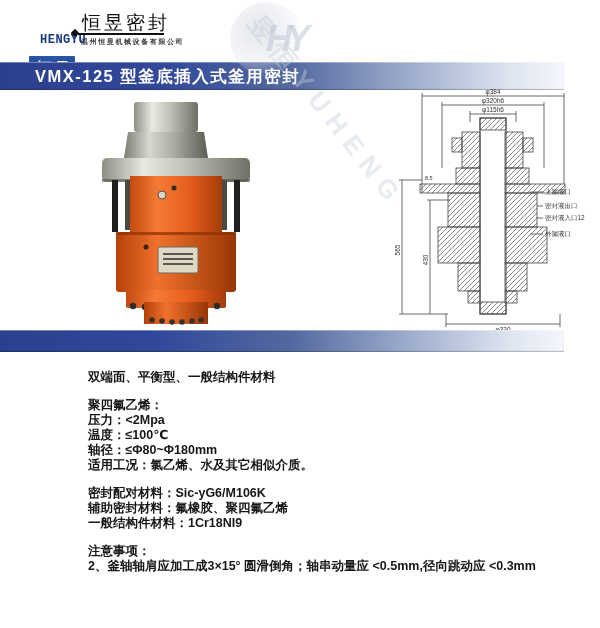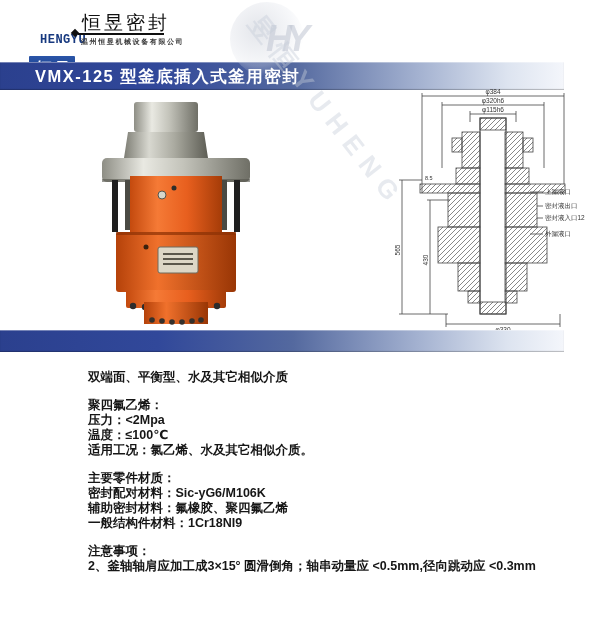--- a/index.html
+++ b/index.html
@@ -245,30 +245,30 @@
       <text x="153" y="120" font-size="6.5" fill="#333">密封液出口</text>
       <text x="153" y="132" font-size="6.5" fill="#333">密封液入口12</text>
       <text x="153" y="148" font-size="6.5" fill="#333">外漏液口</text>
     </svg>
   </div>
 
   <div class="bar divider-bar"></div>
 
   <div class="info">
       <div class="section">
-        <div class="sec-line">双端面、平衡型、水及其它相似介质</div>
+        <div class="sec-line">双端面、平衡型、一般结构件材料</div>
       </div>
       <div class="section">
         <div class="sec-heading">聚四氟乙烯：</div>
         <div class="sec-line">压力：&lt;2Mpa</div>
         <div class="sec-line">温度：≤100℃</div>
+        <div class="sec-line">轴径：≤Φ80~Φ180mm</div>
         <div class="sec-line">适用工况：氯乙烯、水及其它相似介质。</div>
       </div>
       <div class="section">
-        <div class="sec-heading">主要零件材质：</div>
         <div class="sec-line">密封配对材料：Sic-yG6/M106K</div>
         <div class="sec-line">辅助密封材料：氟橡胶、聚四氟乙烯</div>
         <div class="sec-line">一般结构件材料：1Cr18NI9</div>
       </div>
       <div class="section">
         <div class="sec-heading">注意事项：</div>
         <div class="sec-line">2、釜轴轴肩应加工成3×15° 圆滑倒角；轴串动量应 &lt;0.5mm,径向跳动应 &lt;0.3mm</div>
       </div>
     </div>
 

